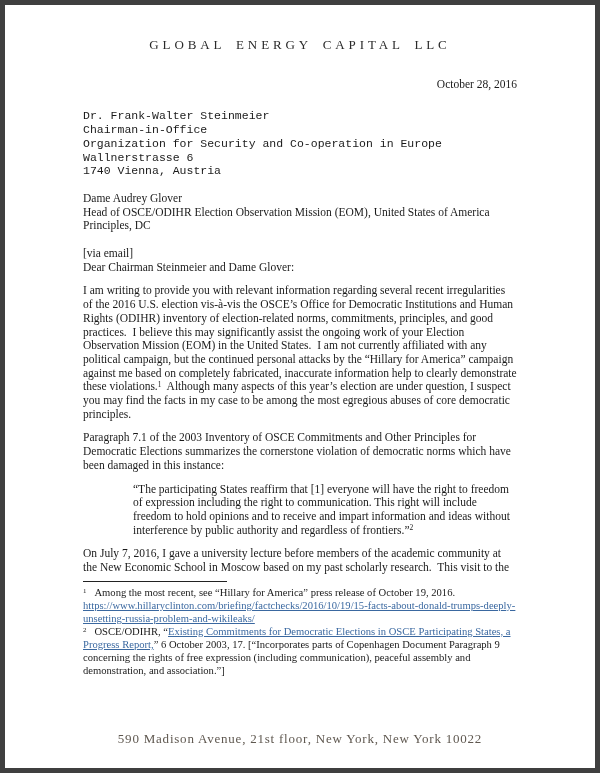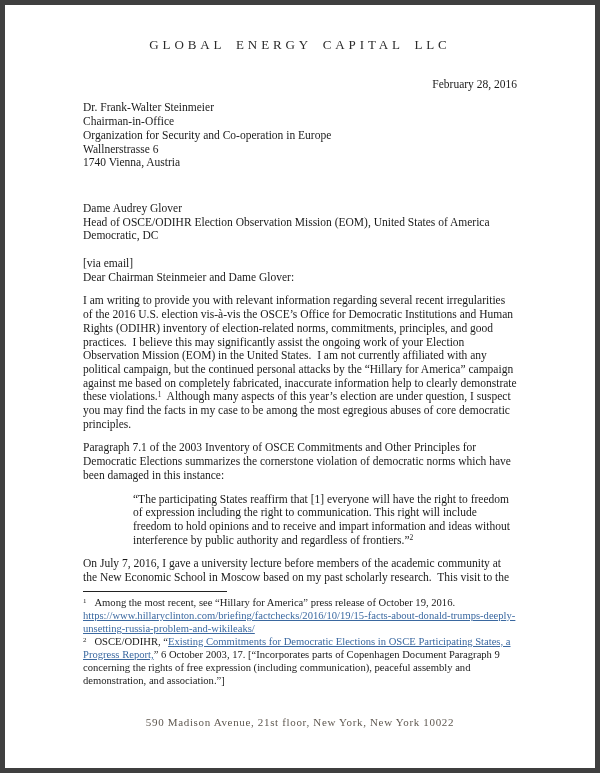--- a/index.html
+++ b/index.html
@@ -31,22 +31,22 @@
     font-size: 13px;
     letter-spacing: 0.30em;
     word-spacing: 0.30em;
     color: #2a2a2a;
     white-space: nowrap;
   }
   .date-line {
     margin-top: 26px;
     text-align: right;
   }
-  .addr-primary { margin-top: 10px; }
-  .addr-secondary { margin-top: 32px; }
+  .addr-primary { margin-top: 18px; font-family: Liberation Mono, monospace; }
+  .addr-secondary { margin-top: 14px; }
   .via-note { margin-top: 14px; }
   .salutation { }
   p.body-par { margin: 10px 0 0 0; }
   .quote-block {
     margin: 10px 0 0 50px;
     padding-right: 2px;
   }
   sup.fn-ref {
     font-size: 0.65em;
     line-height: 0;
@@ -67,49 +67,49 @@
   .footnote { overflow-wrap: break-word; }
   .footnote sup.fn-ref { margin-right: 8px; }
   a.doc-link {
     color: #3a68a0;
     text-decoration: underline;
     cursor: pointer;
   }
   .footer-address {
     position: absolute;
     left: 0; right: 0;
-    bottom: 38px;
+    bottom: 22px;
     text-align: center;
-    font-size: 11px;
+    font-size: 13px;
     letter-spacing: 0.06em;
     color: #5f5850;
   }
 </style>
 </head>
 <body>
 
 <div class="frame">
   <div class="content">
 
     <div class="letterhead">GLOBAL ENERGY CAPITAL LLC</div>
 
-    <div class="date-line">February 28, 2016</div>
+    <div class="date-line">October 28, 2016</div>
 
     <div class="addr-primary">
       <div>Dr. Frank-Walter Steinmeier</div>
       <div>Chairman-in-Office</div>
       <div>Organization for Security and Co-operation in Europe</div>
       <div>Wallnerstrasse 6</div>
       <div>1740 Vienna, Austria</div>
     </div>
 
     <div class="addr-secondary">
       <div>Dame Audrey Glover</div>
       <div>Head of OSCE/ODIHR Election Observation Mission (EOM), United States of America</div>
-      <div>Democratic, DC</div>
+      <div>Principles, DC</div>
     </div>
 
     <div class="via-note">[via email]</div>
 
     <div class="salutation">Dear Chairman Steinmeier and Dame Glover:</div>
 
     <p class="body-par"><span>I am writing to provide you with relevant information regarding several recent irregularities of the 2016 U.S. election vis-à-vis the OSCE’s Office for Democratic Institutions and Human Rights (ODIHR) inventory of election-related norms, commitments, principles, and good practices.&nbsp; I believe this may significantly assist the ongoing work of your Election Observation Mission (EOM) in the United States.&nbsp; I am not currently affiliated with any political campaign, but the continued personal attacks by the “Hillary for America” campaign against me based on completely fabricated, inaccurate information help to clearly demonstrate these violations.</span><sup class="fn-ref">1</sup><span>&nbsp; Although many aspects of this year’s election are under question, I suspect you may find the facts in my case to be among the most egregious abuses of core democratic principles.</span></p>
 
     <p class="body-par">Paragraph 7.1 of the 2003 Inventory of OSCE Commitments and Other Principles for Democratic Elections summarizes the cornerstone violation of democratic norms which have been damaged in this instance:</p>
 

